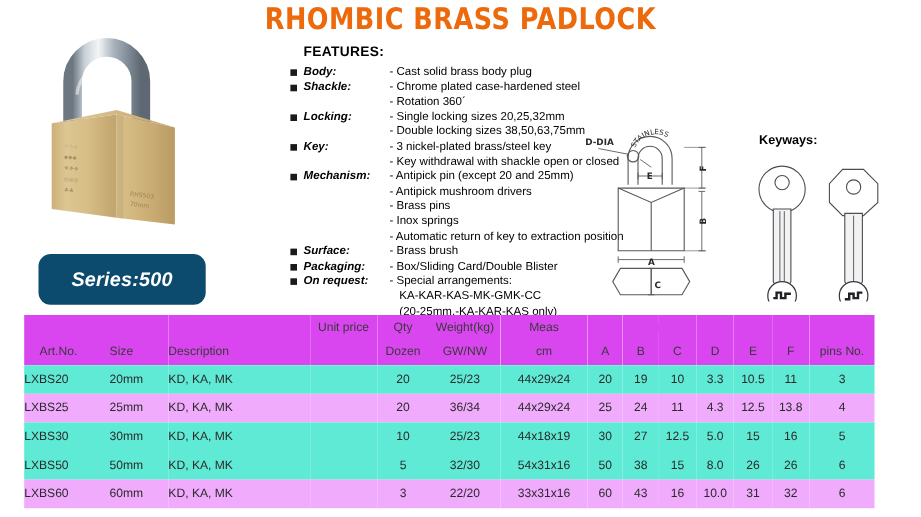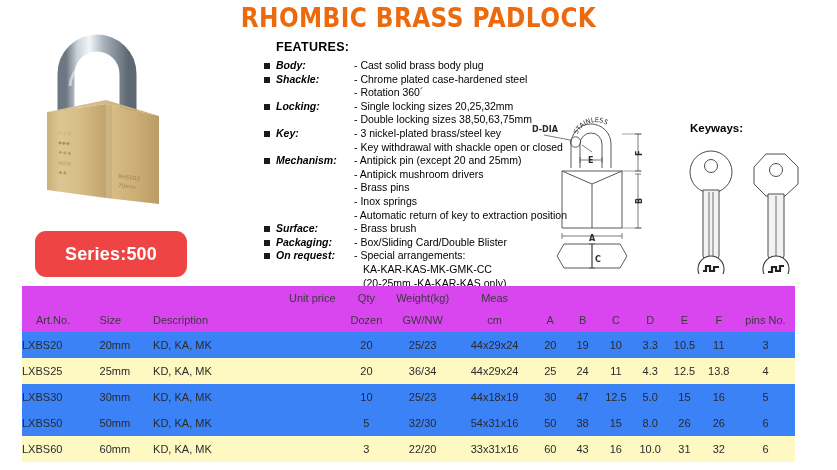--- a/index.html
+++ b/index.html
@@ -28,25 +28,26 @@
   }
 
   
   .photo{position:absolute;left:22px;top:26px;width:190px;height:196px;}
   .photo svg{display:block;}
 
   
   .series-badge{
     position:absolute;left:35px;top:231px;
     width:152px;height:46px;
-    background:#ef4444;
+    background:#0c4a6e;
     border-radius:11px;
     display:flex;align-items:center;justify-content:center;
     color:#fff;font-weight:bold;font-size:18px;
     letter-spacing:.2px;
+    font-style:italic;
   }
 
   
   .features{position:absolute;left:264px;top:40px;width:292px;}
   .features-title{
     font-weight:bold;font-size:12.5px;letter-spacing:.3px;
     margin:0 0 5px 12px;color:#000;
   }
   .frow{display:flex;align-items:flex-start;line-height:13.6px;margin-bottom:0px;height:13.6px;}
   .bullet{
@@ -91,22 +92,22 @@
   .th-top{
     position:absolute;left:0;right:0;top:6px;text-align:center;
     font-size:11px;color:#3a3a3a;
   }
   .spec-span{
     position:absolute;top:6px;text-align:center;
     font-size:11px;color:#3a3a3a;
     left:0;right:0;
   }
   .tbl tbody tr{height:26px;}
-  .tbl tbody tr.odd{background:#3b82f6;}
-  .tbl tbody tr.even{background:#fef9c3;}
+  .tbl tbody tr.odd{background:#5eead4;}
+  .tbl tbody tr.even{background:#f0abfc;}
   .c-art{width:72px;text-align:left;padding-left:14px;}
   .c-size{width:60px;text-align:left;}
   .c-desc{width:150px;text-align:left;}
   .c-price{width:78px;text-align:center;}
   .c-qty{width:52px;text-align:center;}
   .c-wt{width:72px;text-align:center;}
   .c-meas{width:88px;text-align:center;}
   .c-sp{width:38px;text-align:center;}
   .c-pins{width:70px;text-align:center;}
 </style>
@@ -418,21 +419,21 @@
         </tr>
         <tr class="odd">
           <td class="c-art">LXBS30</td>
           <td class="c-size">30mm</td>
           <td class="c-desc">KD, KA, MK</td>
           <td class="c-price"></td>
           <td class="c-qty">10</td>
           <td class="c-wt">25/23</td>
           <td class="c-meas">44x18x19</td>
           <td class="c-sp">30</td>
-          <td class="c-sp">47</td>
+          <td class="c-sp">27</td>
           <td class="c-sp">12.5</td>
           <td class="c-sp">5.0</td>
           <td class="c-sp">15</td>
           <td class="c-sp">16</td>
           <td class="c-pins">5</td>
         </tr>
         <tr class="odd">
           <td class="c-art">LXBS50</td>
           <td class="c-size">50mm</td>
           <td class="c-desc">KD, KA, MK</td>

